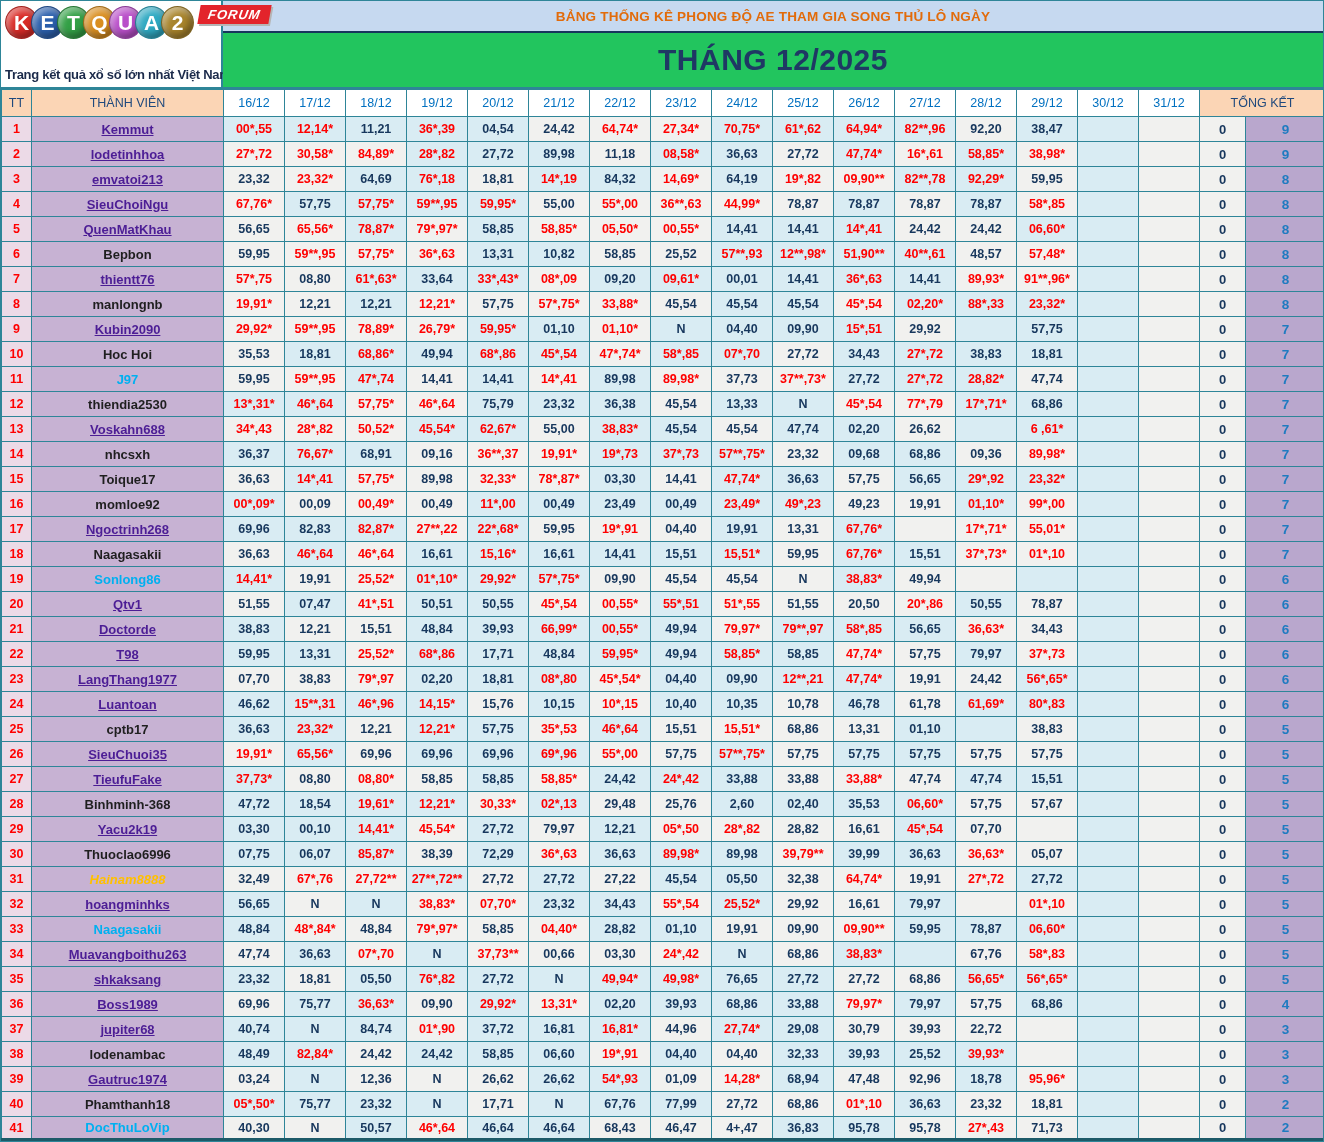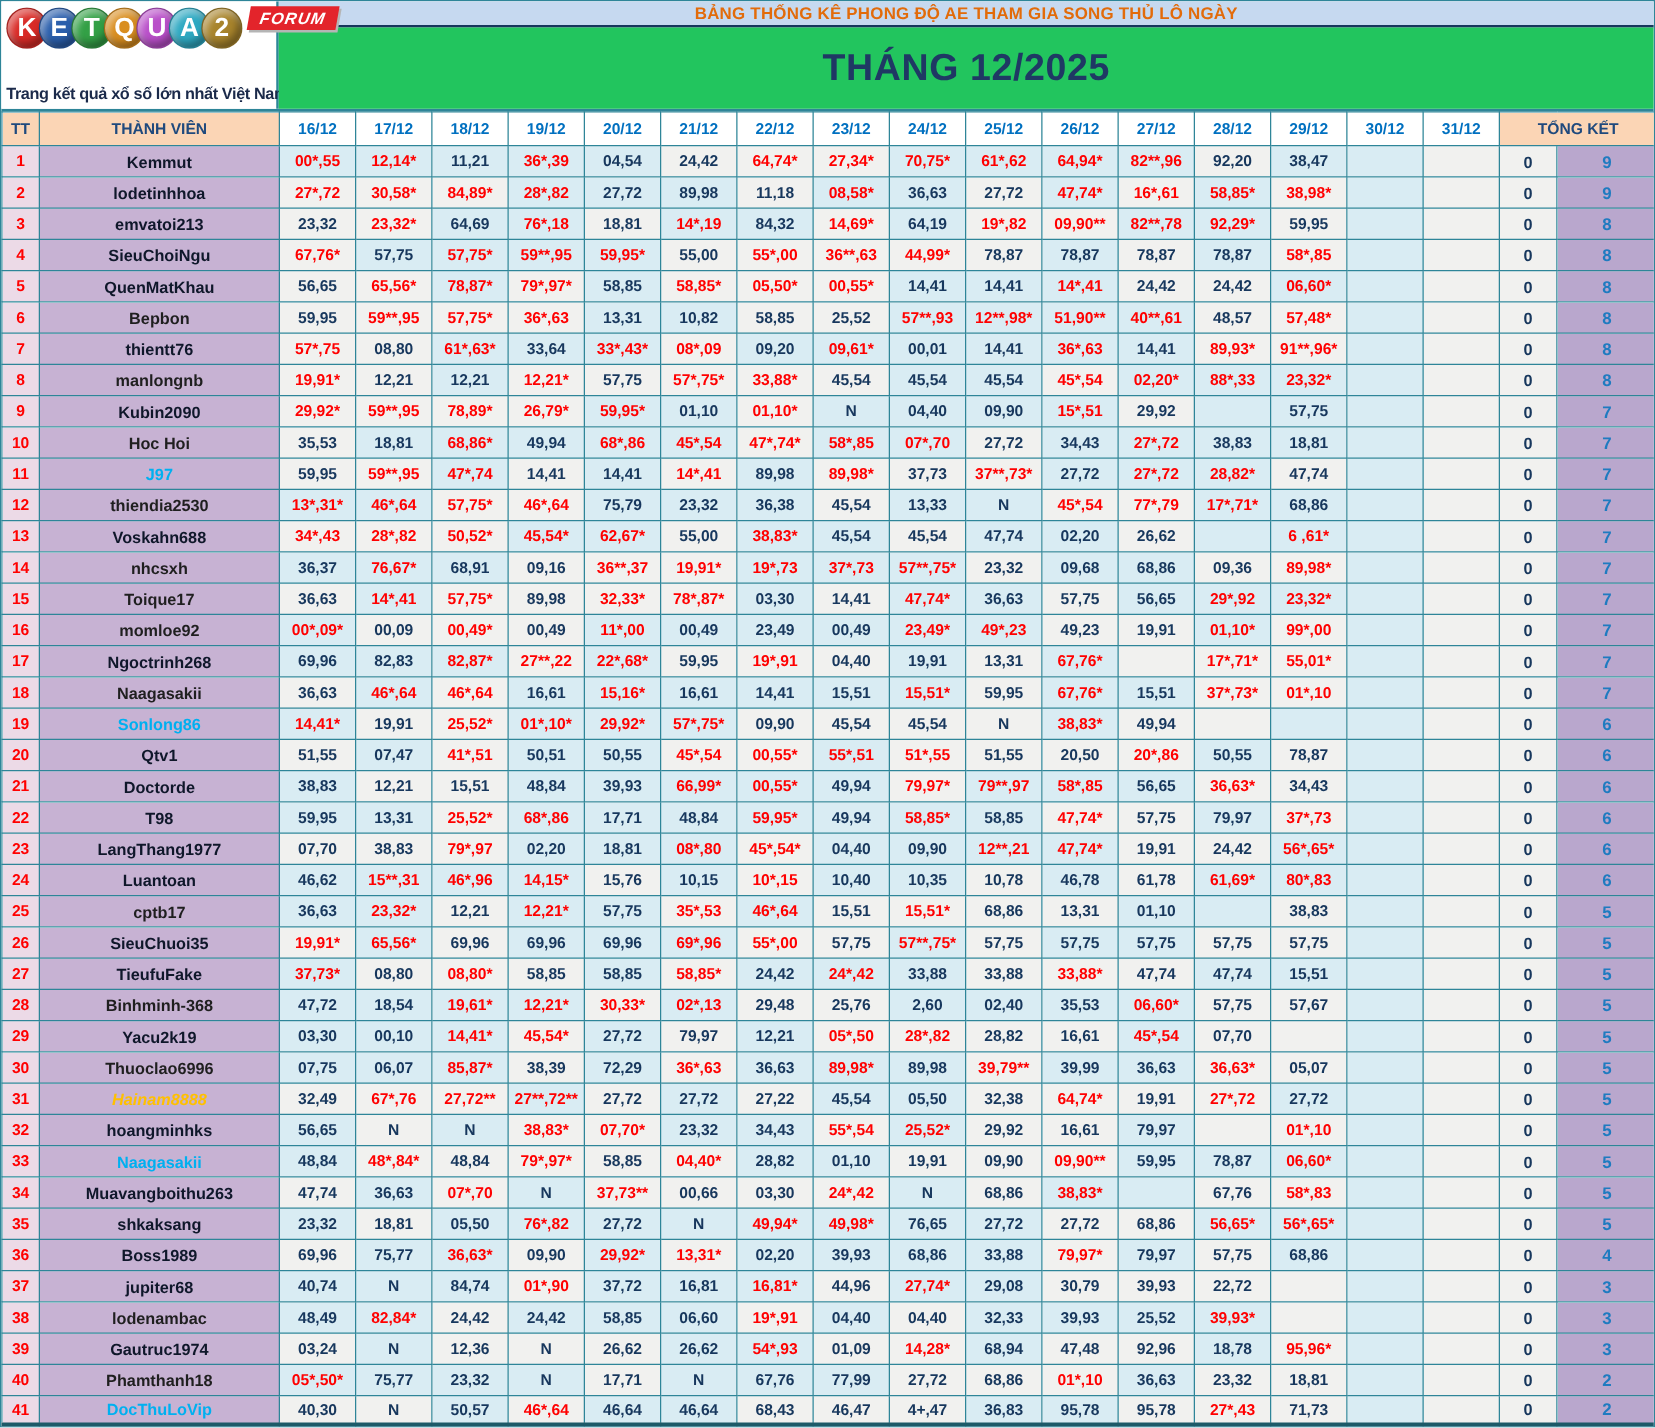--- a/index.html
+++ b/index.html
@@ -22,37 +22,37 @@
   
   .top{display:flex;height:88px;border-bottom:2px solid var(--teal);}
   .logo-cell{width:222px;min-width:222px;border-right:2px solid var(--teal);padding:3px 4px 2px 4px;background:#fff;display:flex;flex-direction:column;justify-content:space-between;}
   .brand-row{display:flex;align-items:flex-start;}
   .brand{display:flex;align-items:center;margin-top:2px;}
   .brand .ltr{width:33px;height:33px;min-width:33px;border-radius:50%;display:flex;align-items:center;justify-content:center;color:#fff;font-weight:bold;font-size:21px;margin-left:-7px;border:1px solid rgba(0,0,0,.25);box-shadow:inset -3px -4px 6px rgba(0,0,0,.35), inset 3px 4px 6px rgba(255,255,255,.45);}
   .brand .ltr:first-child{margin-left:0;}
   .forum-badge{background:#E3242B;color:#fff;font-weight:bold;font-style:italic;font-size:13px;padding:2px 9px;margin-left:5px;margin-top:1px;transform:skewX(-10deg);letter-spacing:1px;box-shadow:2px 2px 0 #b5b5b5;}
   .tagline{font-size:13px;font-weight:bold;color:#1B2A4A;white-space:nowrap;letter-spacing:-0.3px;padding-bottom:3px;}
   .head-right{flex:1;display:flex;flex-direction:column;}
-  .banner{height:21px;background:#C6D9F0;border-bottom:2px solid #16365C;display:flex;align-items:center;justify-content:center;color:#E26B0A;font-weight:bold;font-size:13.5px;letter-spacing:.2px;}
+  .banner{height:32px;background:#C6D9F0;border-bottom:2px solid #16365C;display:flex;align-items:center;justify-content:center;color:#E26B0A;font-weight:bold;font-size:13.5px;letter-spacing:.2px;}
   .month{flex:1;background:#22c55e;display:flex;align-items:center;justify-content:center;color:#1F3864;font-weight:bold;font-size:30px;letter-spacing:.5px;}
   
   table{width:1324px;border-collapse:collapse;table-layout:fixed;border-bottom:7px solid var(--teal-dark);}
   th,td{border:1px solid var(--teal);overflow:hidden;white-space:nowrap;text-align:center;vertical-align:middle;}
-  thead th{height:27px;background:#fff;color:var(--hdr-blue);font-size:12.5px;font-weight:bold;}
+  thead th{height:27px;background:#fff;color:var(--hdr-blue);font-size:12.5px;font-weight:normal;}
   thead th.corner{background:var(--peach);color:#1F497D;}
   tbody td{height:25px;font-size:12.5px;font-weight:bold;}
   td.tt{background:var(--tt-bg);color:var(--red-val);}
   td.name{background:var(--name-bg);font-size:13px;}
   td.c1{background:var(--cyan-cell);}
   td.c2{background:var(--white-cell);}
   td.val.r{color:var(--red-val);}
   td.val.d{color:var(--dark-val);}
   td.zero{background:var(--white-cell);color:var(--dark-val);font-size:13px;}
   td.total{background:var(--total-bg);color:#1F7BC0;font-size:13.5px;}
-  .nc-brown{color:#0f172a;}
+  .nc-brown{color:#4c1d95;text-decoration:underline;}
   .nc-black{color:#1F1F1F;margin-top:36px;}
   .nc-blue{color:#00B0F0;}
   .nc-orange{color:#FFC000;font-style:italic;}
 </style>
 </head>
 <body>
 
 <div class="app">
 
   <div class="top">

